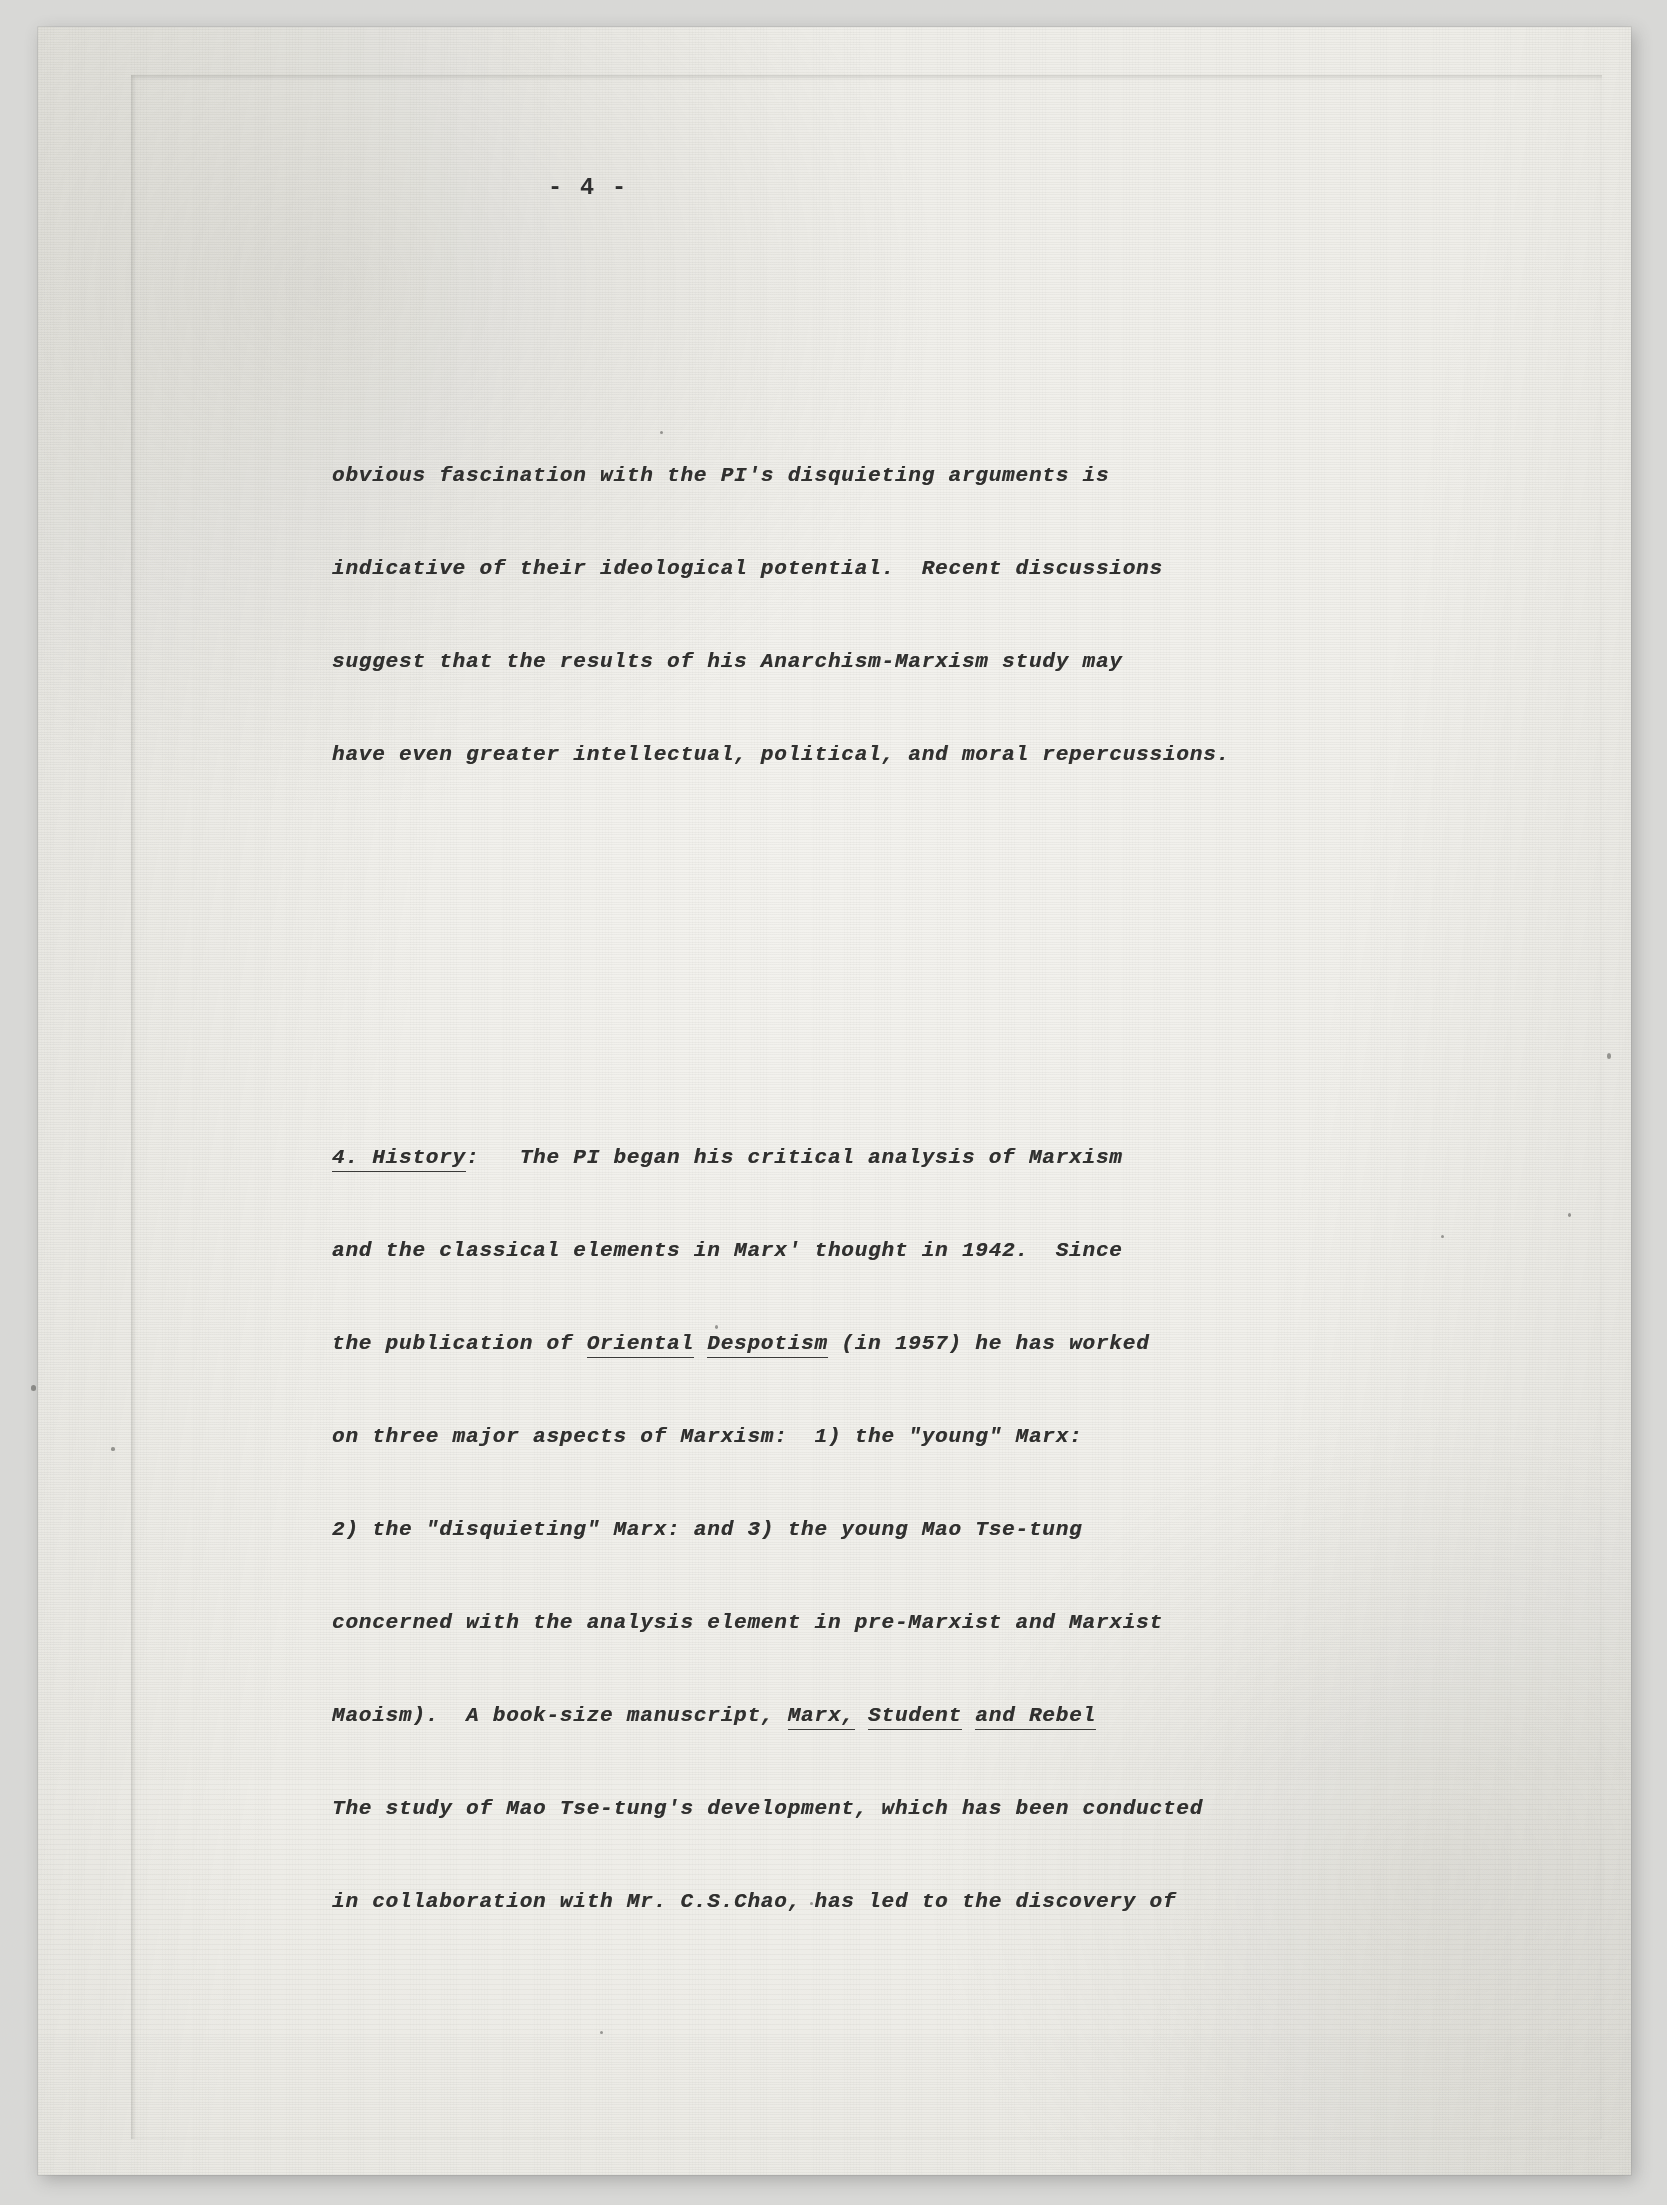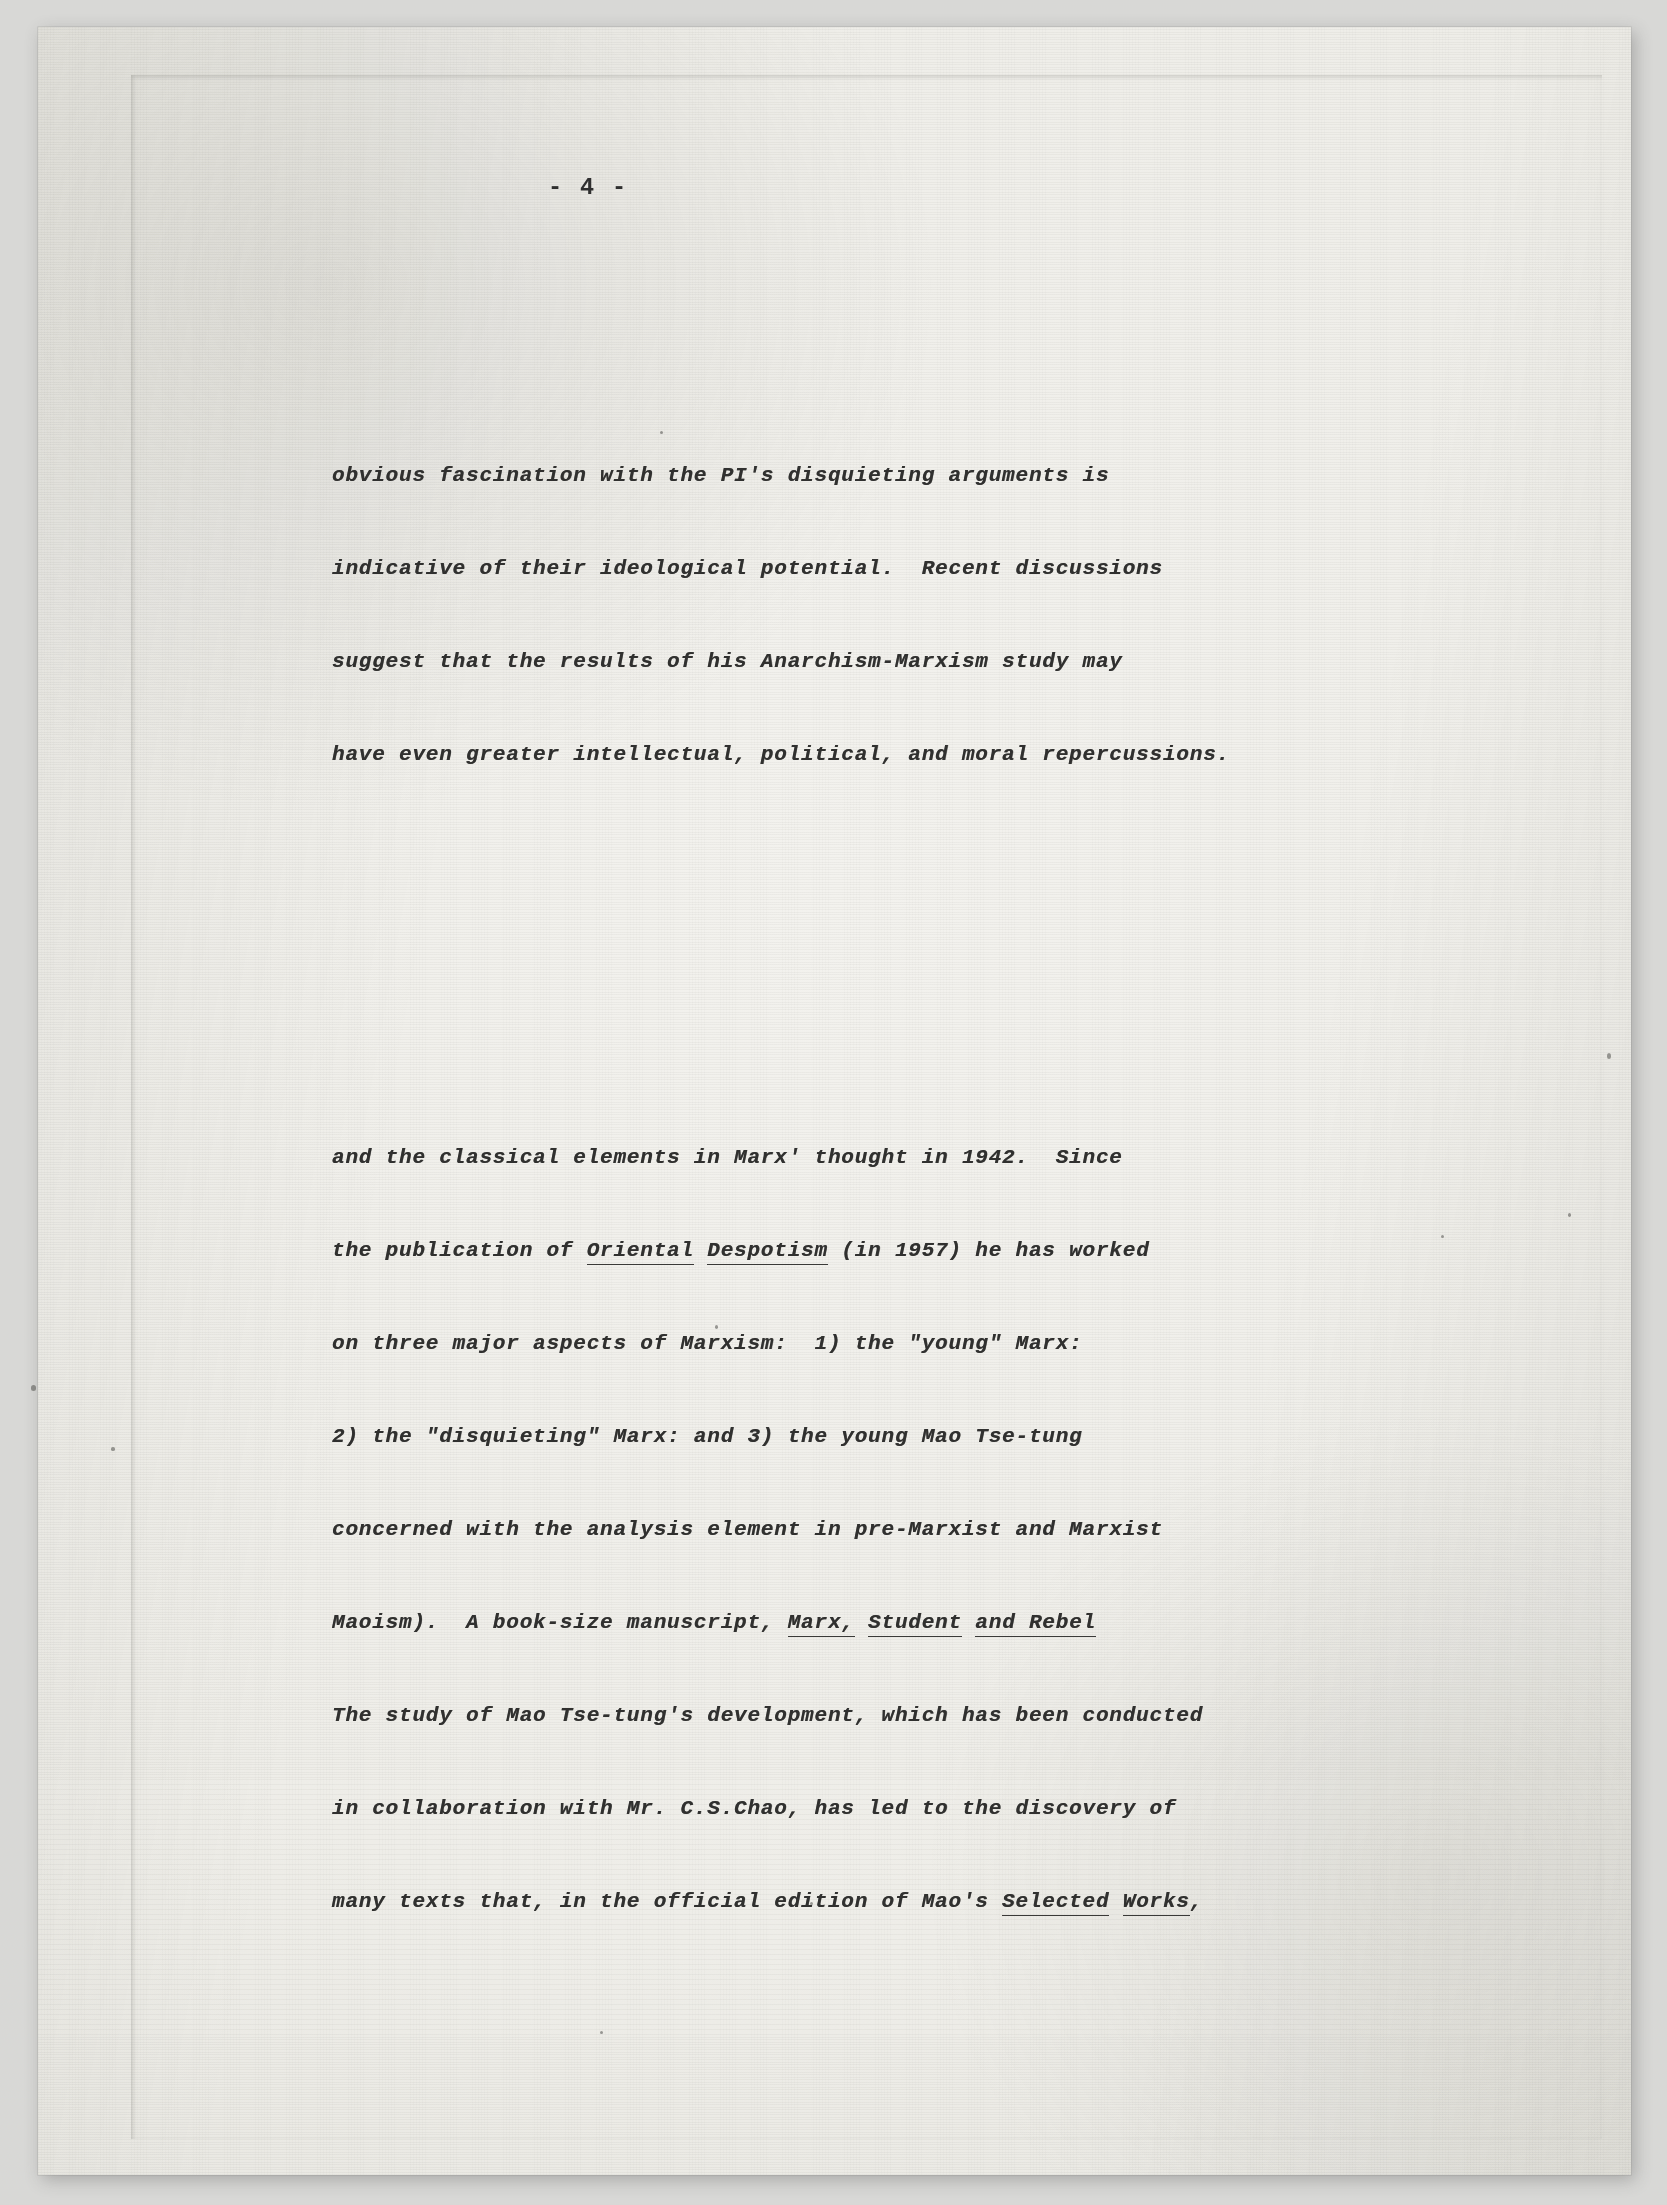--- a/index.html
+++ b/index.html
@@ -156,29 +156,29 @@
           <span class="ln">obvious fascination with the PI's disquieting arguments is</span>
           <span class="ln">indicative of their ideological potential.  Recent discussions</span>
           <span class="ln">suggest that the results of his Anarchism-Marxism study may</span>
           <span class="ln">have even greater intellectual, political, and moral repercussions.</span>
         </div>
 
         <div class="gap-small"></div>
 
         
         <div class="para">
+          <span class="ln"><u class="tw">4. History</u><span>:   The PI began his critical analysis of Marxism</span></span>
           <span class="ln">and the classical elements in Marx' thought in 1942.  Since</span>
           <span class="ln"><span>the publication of </span><u class="tw">Oriental</u><span> </span><u class="tw">Despotism</u><span> (in 1957) he has worked</span></span>
           <span class="ln">on three major aspects of Marxism:  1) the "young" Marx:</span>
           <span class="ln">2) the "disquieting" Marx: and 3) the young Mao Tse-tung</span>
           <span class="ln">concerned with the analysis element in pre-Marxist and Marxist</span>
           <span class="ln"><span>Maoism).  A book-size manuscript, </span><u class="tw">Marx,</u><span> </span><u class="tw">Student</u><span> </span><u class="tw">and Rebel</u></span>
           <span class="ln">The study of Mao Tse-tung's development, which has been conducted</span>
           <span class="ln">in collaboration with Mr. C.S.Chao, has led to the discovery of</span>
-          <span class="ln"><span>many texts that, in the official edition of Mao's </span><u class="tw">Selected</u><span> </span><u class="tw">Works</u><span>,</span></span>
           
           
           
           
           
           
           
           
         </div>
 

